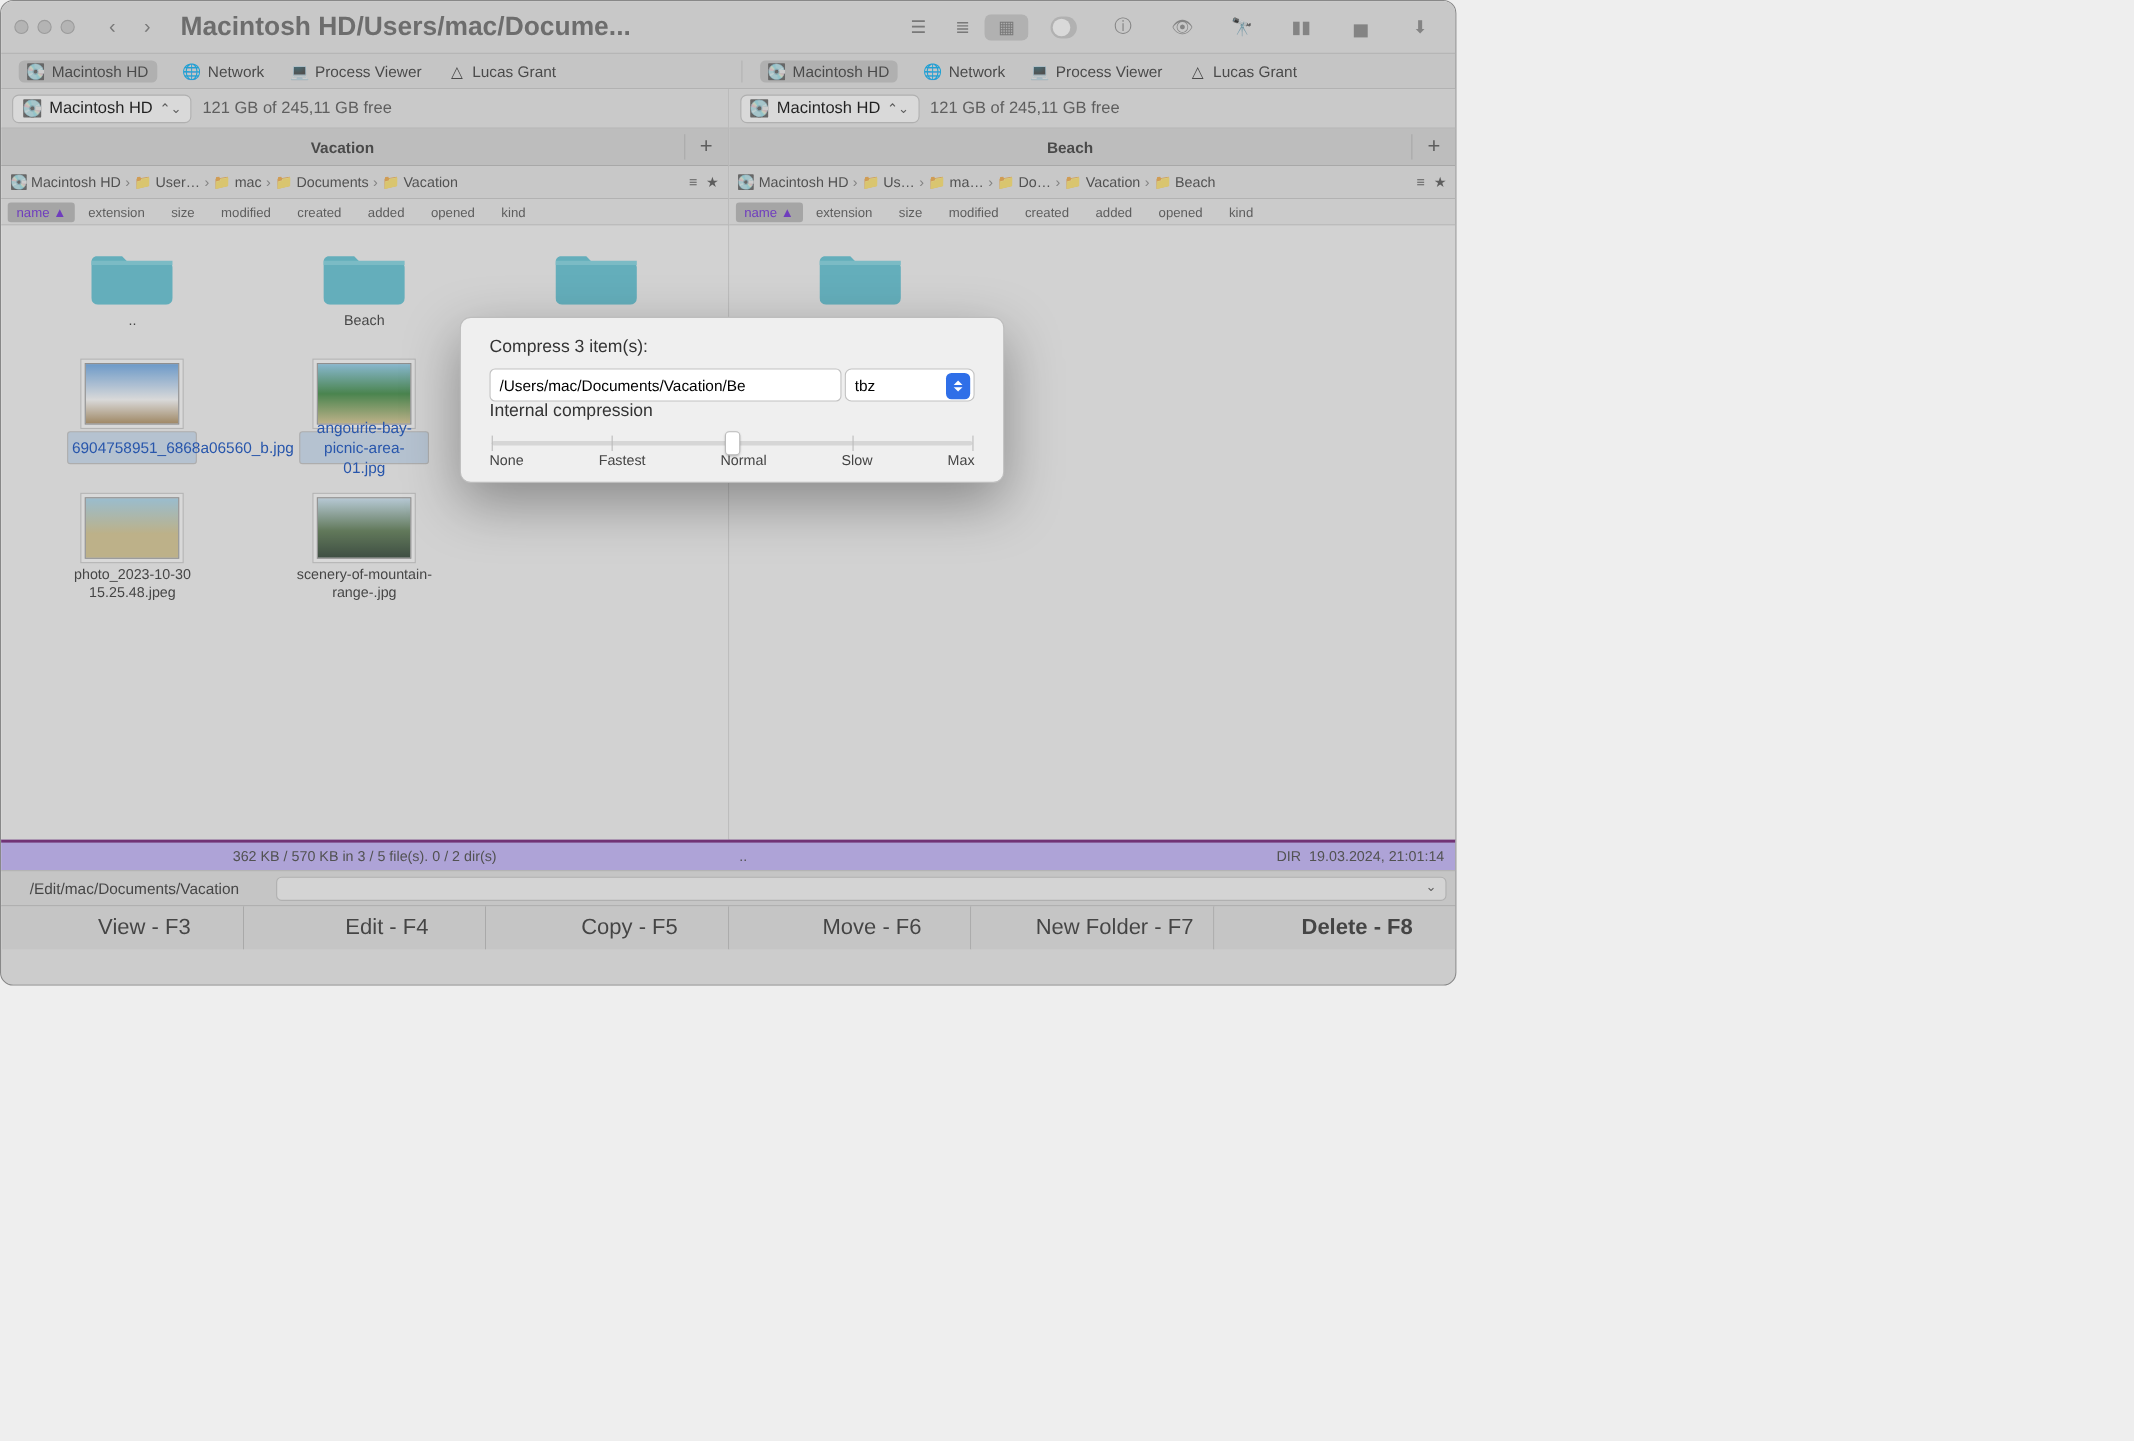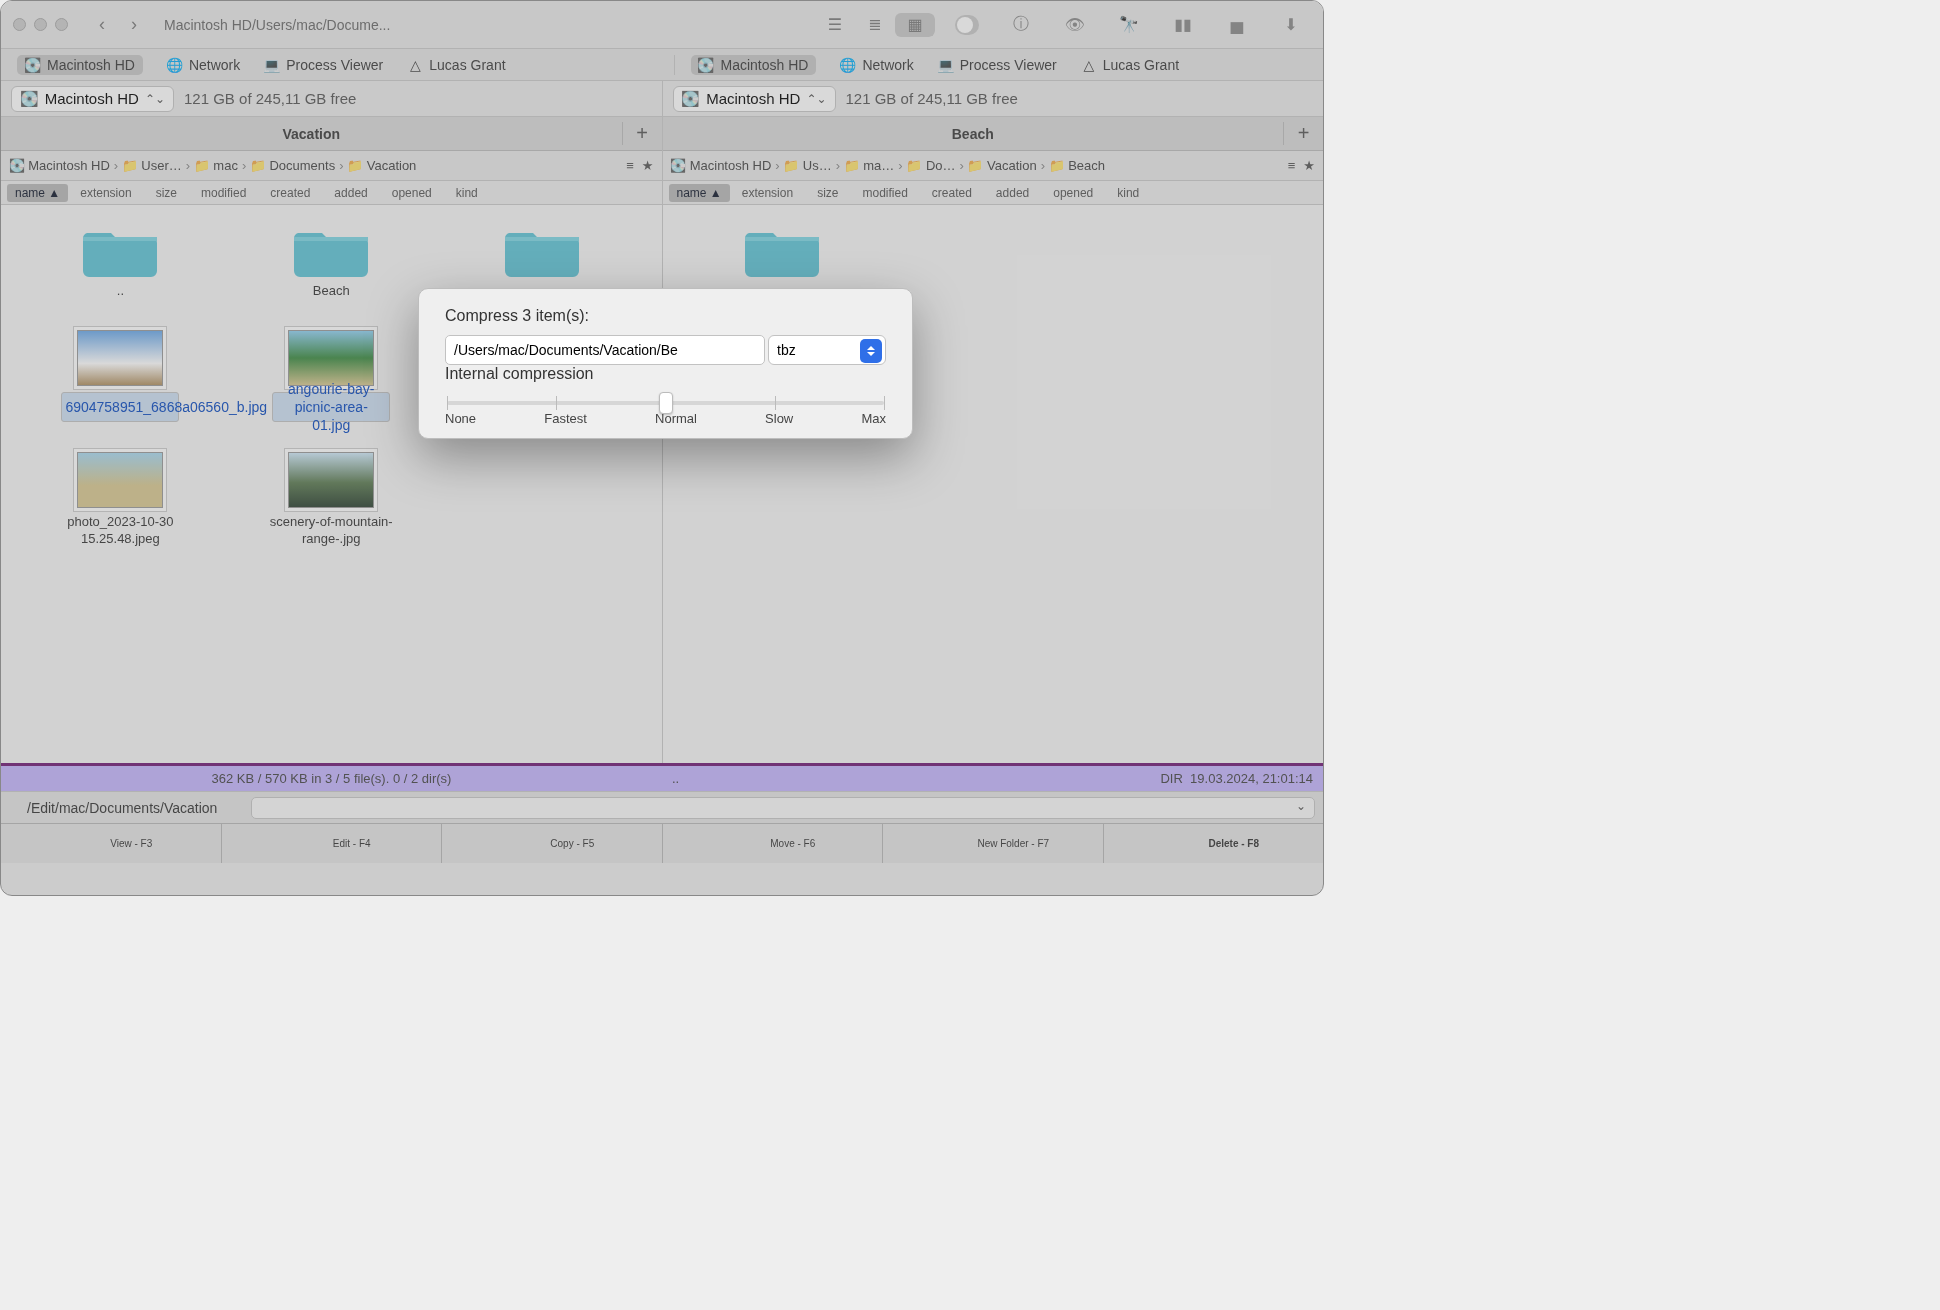--- a/index.html
+++ b/index.html
@@ -3,21 +3,21 @@
 <meta charset="utf-8">
 <style>
 * { box-sizing: border-box; margin: 0; padding: 0; font-family: -apple-system, "Helvetica Neue", Arial, sans-serif; }
 body { width: 1324px; height: 896px; background: #eee; overflow: hidden; position: relative; border-radius: 12px; border: 1px solid #888;}
 .dimmer { position:absolute; inset:0; background:rgba(120,120,120,0.28); z-index:50; pointer-events:none;}
 .titlebar { height:48px; display:flex; align-items:center; background:#e8e8e8; border-bottom:1px solid #c9c9c9; padding:0 12px;}
 .traffic { display:flex; gap:8px; margin-right:20px;}
 .traffic span{ width:13px; height:13px; border-radius:50%; background:#ccc; border:1px solid #aaa;}
 .nav-arrows { display:flex; gap:4px; margin-right:16px;}
 .nav-arrows .arr{ width:28px; height:26px; display:flex; align-items:center; justify-content:center; color:#7a7a7a; font-size:18px;}
-.title-path { flex:0 0 auto; font-size:14px; font-weight:400; color:#6a6a6a; margin-right:auto;text-align:right;}
+.title-path { flex:0 0 auto; font-size:24px; font-weight:700; color:#6a6a6a; margin-right:auto;text-align:right;}
 .tb-icons { display:flex; gap:30px; align-items:center; padding-right:8px;}
 .tb-icons .ic{ width:24px; height:20px; color:#8a8a8a; display:flex; align-items:center; justify-content:center;}
 .view-seg { display:flex; border-radius:6px; overflow:hidden; margin-right:20px;}
 .view-seg .seg{ width:40px; height:24px; display:flex; align-items:center; justify-content:center; color:#7a7a7a;}
 .view-seg .seg.active{ background:#c8c8c8; border-radius:6px;}
 .toggle{ width:36px; height:20px; border-radius:10px; background:#c8c8c8; position:relative;}
 .toggle::after{content:""; position:absolute; left:2px; top:2px; width:16px; height:16px; border-radius:50%; background:#fff;}
 .shelf-row{ height:32px; display:flex; align-items:center; gap:24px; padding:0 16px; background:#e4e4e4; border-bottom:1px solid #c9c9c9;}
 .shelf-item{ display:flex; align-items:center; gap:6px; font-size:14px; color:#3a3a3a;}
 .shelf-item.pill{ background:#c6c6c6; border-radius:5px; padding:2px 8px;}
@@ -30,37 +30,37 @@
 .disk-free{ color:#555; font-size:15px;}
 .tabstrip{ height:34px; display:flex; align-items:center; background:#d8d8d8; border-bottom:1px solid #bcbcbc;}
 .tabstrip .tab{ flex:1; text-align:center; font-weight:600; font-size:14px; color:#3a3a3a;}
 .tabstrip .plus{ width:40px; text-align:center; font-size:20px; color:#555; border-left:1px solid #bcbcbc;}
 .crumbs{ height:30px; display:flex; align-items:center; gap:4px; padding:0 8px; background:#e8e8e8; border-bottom:1px solid #c9c9c9; font-size:13px; color:#444;}
 .crumbs .c{ display:flex; align-items:center; gap:3px;}
 .crumbs .sep{ color:#888;}
 .crumbs .right-ic{ margin-left:auto; display:flex; gap:8px; color:#555;}
 .cols{ height:24px; display:flex; align-items:center; background:#ececec; border-bottom:1px solid #c9c9c9; font-size:12px; color:#555;}
 .cols .col{ padding:0 12px;}
-.cols .col.name{ background:#b8b8b8; color:#0f172a; border-radius:3px; padding:2px 8px; margin-left:6px;}
+.cols .col.name{ background:#b8b8b8; color:#6d28d9; border-radius:3px; padding:2px 8px; margin-left:6px;}
 .grid{ flex:1; padding:14px; display:grid; grid-template-columns:repeat(3,1fr); align-content:start; gap:30px 0; overflow:hidden; background:#f6f6f6;}
 .item{ display:flex; flex-direction:column; align-items:center; gap:6px; font-size:13px; color:#333; text-align:center;}
 .folder-ic{ width:74px; height:58px; display:block;}
 .thumb{ width:86px; height:56px; background:#bcd; border:1px solid #999; box-shadow:0 0 0 3px #fff, 0 0 0 4px #ccc;}
 .item .lbl{ max-width:150px; line-height:1.3;}
 .item .lbl.sel{ background:#cddff3; border-radius:3px; padding:0 3px; color:#0a4ac0;}
 .status-split{ height:28px; display:flex; border-top:3px solid #701a75; background:#c4b5fd; font-size:13px; color:#444;}
 .status-split > div{ flex:1; display:flex; align-items:center; padding:0 10px; justify-content:center;}
 .status-split .right{ justify-content:flex-start; gap:20px;}
 .status-split .dt{ margin-left:auto;}
 .path-row{ height:32px; display:flex; align-items:center; background:#e4e4e4; border-top:1px solid #c9c9c9; font-size:14px;}
 .path-row .pth{ flex:0 0 auto; padding:0 26px; color:#333;}
 .path-row .dd{ flex:1; margin:0 8px; height:22px; background:#f8f8f8; border:1px solid #c6c6c6; border-radius:5px; position:relative;}
 .path-row .dd::after{content:"⌄"; position:absolute; right:8px; top:1px; color:#555; font-size:12px;}
 .fkeys{ height:40px; display:flex; border-top:1px solid #b8b8b8;}
-.fkeys .fk{ flex:1; display:flex; align-items:center; justify-content:center; font-size:10px; color:#333; border-right:1px solid #b8b8b8; background:#e4e4e4;padding-left:41px;}
+.fkeys .fk{ flex:1; display:flex; align-items:center; justify-content:center; font-size:20px; color:#333; border-right:1px solid #b8b8b8; background:#e4e4e4;padding-left:41px;}
 .fkeys .fk:last-child{ border-right:none;font-weight:bold;}
 
 
 .modal{ position:absolute; left:417px; top:287px; width:495px; background:#efefef; border-radius:10px; box-shadow:0 18px 50px rgba(0,0,0,.35); z-index:100; border:1px solid #bdbdbd; overflow:hidden;}
 .modal-tb{ height:36px; display:flex; align-items:center; padding:0 10px; border-bottom:1px solid #d6d6d6; background:#ececec;}
 .modal-tb .dots{ display:flex; gap:8px;}
 .modal-tb .dots span{ width:12px; height:12px; border-radius:50%; }
 .modal-tb .dots .r{ background:#ff5f57;}
 .modal-tb .dots .g{ background:#ccc;}
 .modal-tb .mtitle{ flex:1; text-align:center; font-weight:700; font-size:15px; color:#444;}

